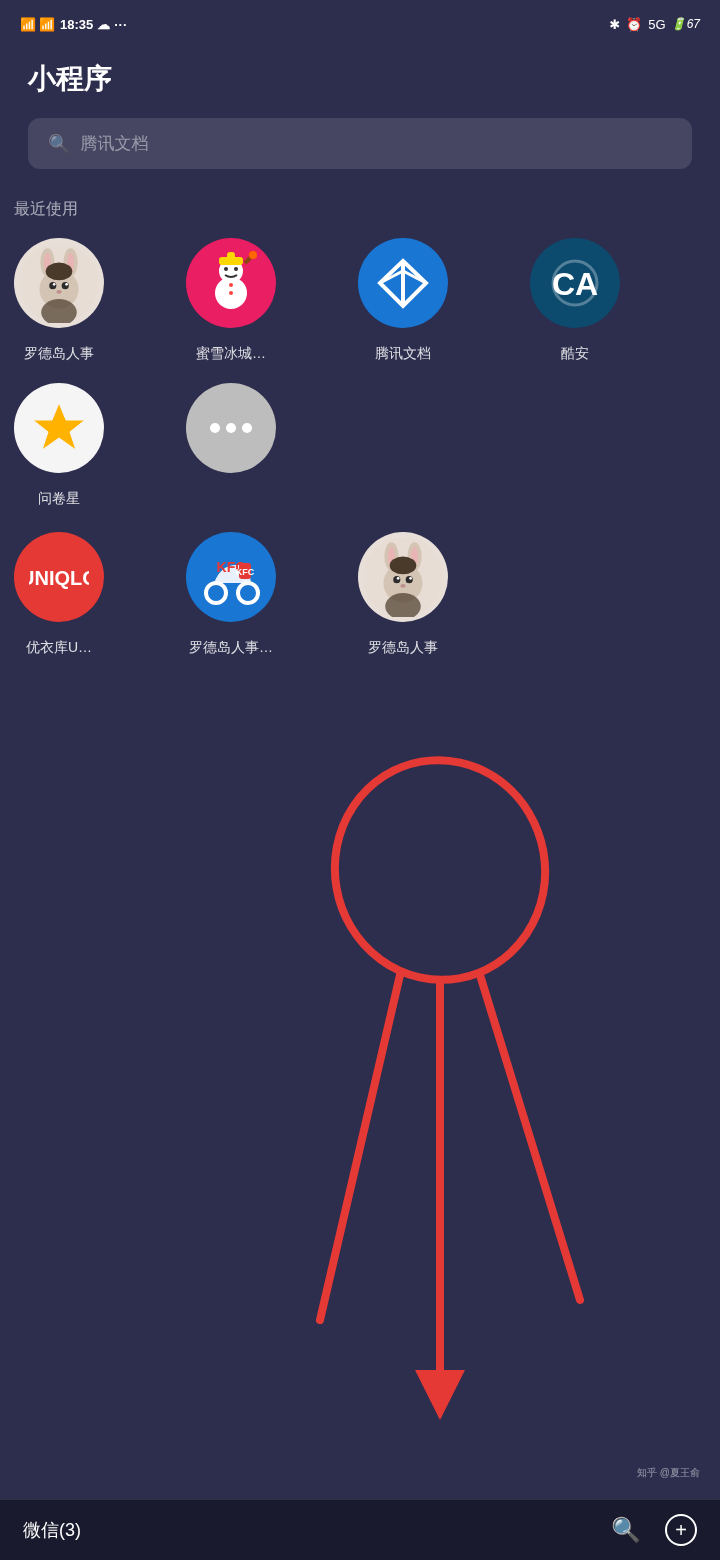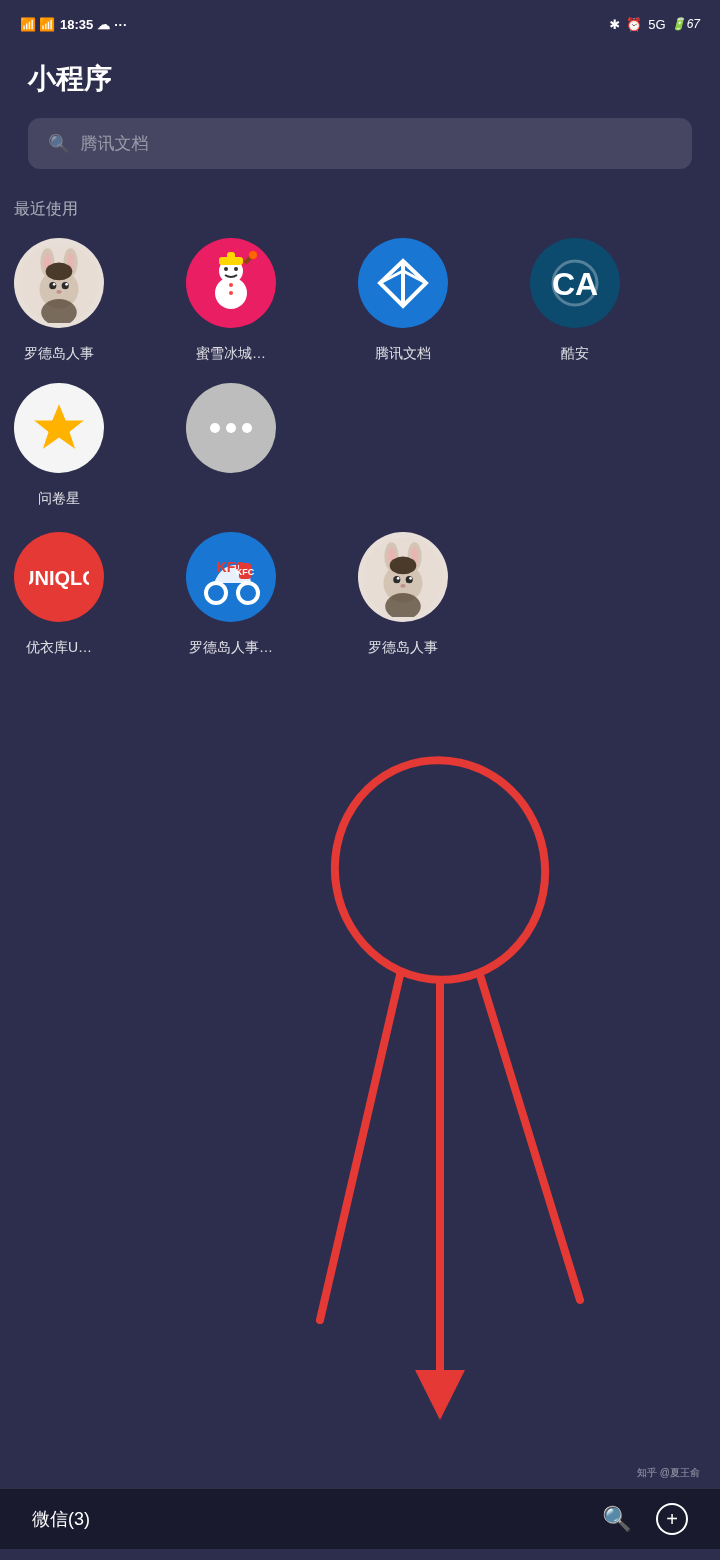--- a/index.html
+++ b/index.html
@@ -185,25 +185,25 @@
     .dot {
       width: 10px;
       height: 10px;
       background: #fff;
       border-radius: 50%;
     }
 
     
     .bottom-bar {
       position: fixed;
-      bottom: 11px;
+      bottom: 0;
       width: 720px;
       background: #1a1a2e;
       border-top: 1px solid rgba(255,255,255,0.1);
-      padding: 14px 32px;
+      padding: 14px 23px;
       display: flex;
       align-items: center;
       justify-content: space-between;
     }
     .bottom-title {
       font-size: 18px;
       color: #fff;
     }
     .bottom-icons {
       display: flex;

